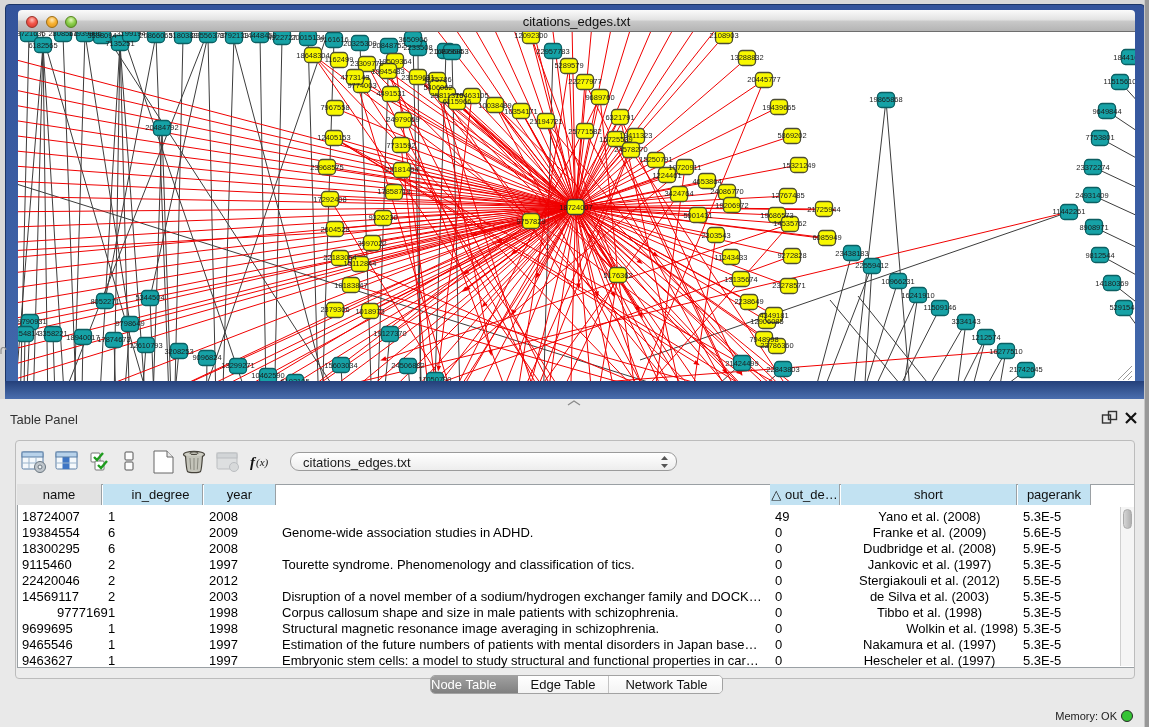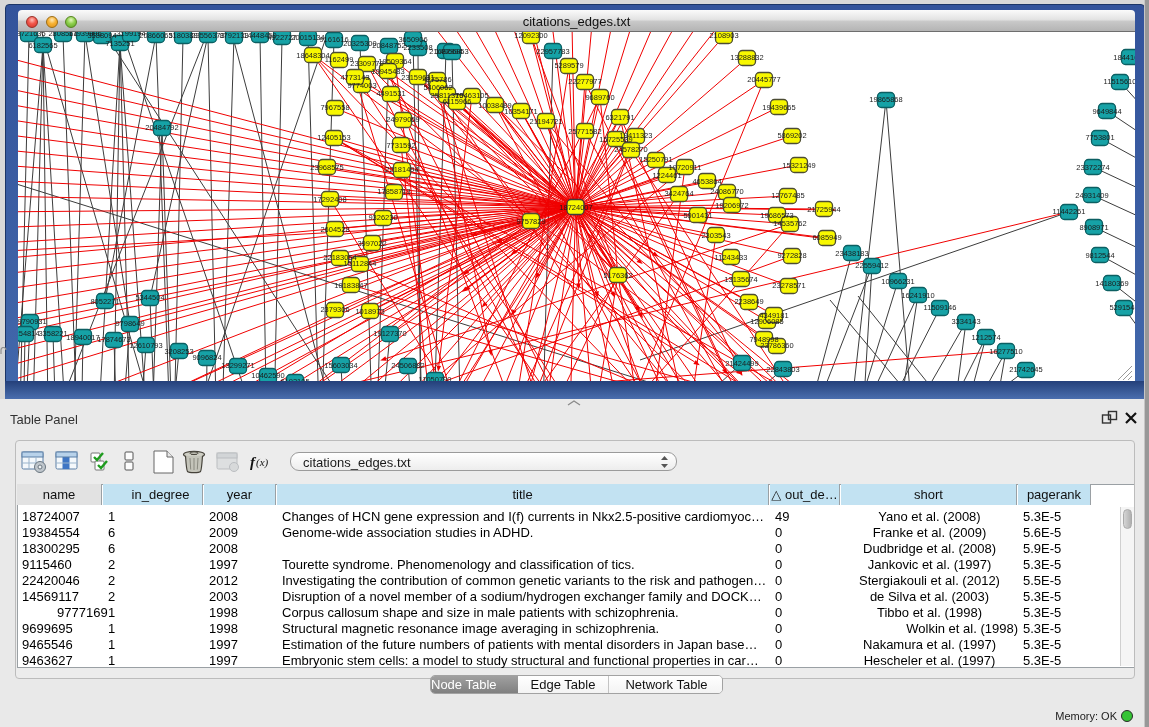--- a/index.html
+++ b/index.html
@@ -884,32 +884,30 @@
     </svg>
 </div>
 
 <div class="abs" style="left:17px;top:484px;width:1117px;height:184px;background:#fff;border:1px solid #9aa0a4;border-right:none;font-size:13px;color:#111">
 </div>
 <div class="abs" style="left:0;top:484px;width:1149px;font-size:13px;color:#111">
  <div class="abs" style="left:0;top:0;width:1149px;height:22px">
       <div style="position:absolute;left:17px;top:0;width:85px;height:21px;background:#e2e2e2;border-right:1px solid #9aa0a4;text-align:center;line-height:21px;">name</div>
       <div style="position:absolute;left:103px;top:0;width:100px;height:21px;background:#c2e2f2;border-right:1px solid #9aa0a4;text-align:center;line-height:21px;padding-left:16px;">in_degree</div>
       <div style="position:absolute;left:204px;top:0;width:72px;height:21px;background:#c2e2f2;border-right:1px solid #9aa0a4;text-align:center;line-height:21px;">year</div>
-      <div style="position:absolute;left:277px;top:0;width:492px;height:21px;background:#c2e2f2;border-right:1px solid #9aa0a4;text-align:center;line-height:21px;">title</div>
       <div style="position:absolute;left:770px;top:0;width:70px;height:21px;background:#c2e2f2;border-right:1px solid #9aa0a4;text-align:center;line-height:21px;">△ out_de…</div>
       <div style="position:absolute;left:841px;top:0;width:176px;height:21px;background:#c2e2f2;border-right:1px solid #9aa0a4;text-align:center;line-height:21px;">short</div>
       <div style="position:absolute;left:1018px;top:0;width:73px;height:21px;background:#c2e2f2;border-right:1px solid #9aa0a4;text-align:center;line-height:21px;">pagerank</div>
     </div>
 </div>
 <div class="abs" style="left:0;top:0;width:1149px;height:727px;font-size:13px;color:#000;pointer-events:none">
 <div style="position:absolute;top:509px;left:0;width:1119px;height:16px;">
       <span style="position:absolute;left:22px;">18724007</span>
       <span style="position:absolute;left:108px;">1</span>
       <span style="position:absolute;left:209px;">2008</span>
-      <span style="position:absolute;left:282px;">Changes of HCN gene expression and I(f) currents in Nkx2.5-positive cardiomyoc…</span>
       <span style="position:absolute;left:775px;">49</span>
       <span style="position:absolute;left:841px;width:177px;text-align:center;">Yano et al. (2008)</span>
       <span style="position:absolute;left:1023px;">5.3E-5</span>
     </div>
     <div style="position:absolute;top:525px;left:0;width:1119px;height:16px;">
       <span style="position:absolute;left:22px;">19384554</span>
       <span style="position:absolute;left:108px;">6</span>
       <span style="position:absolute;left:209px;">2009</span>
       <span style="position:absolute;left:282px;">Genome-wide association studies in ADHD.</span>
       <span style="position:absolute;left:775px;">0</span>
@@ -930,21 +928,20 @@
       <span style="position:absolute;left:209px;">1997</span>
       <span style="position:absolute;left:282px;">Tourette syndrome. Phenomenology and classification of tics.</span>
       <span style="position:absolute;left:775px;">0</span>
       <span style="position:absolute;left:841px;width:177px;text-align:center;">Jankovic et al. (1997)</span>
       <span style="position:absolute;left:1023px;">5.3E-5</span>
     </div>
     <div style="position:absolute;top:573px;left:0;width:1119px;height:16px;">
       <span style="position:absolute;left:22px;">22420046</span>
       <span style="position:absolute;left:108px;">2</span>
       <span style="position:absolute;left:209px;">2012</span>
-      <span style="position:absolute;left:282px;">Investigating the contribution of common genetic variants to the risk and pathogen…</span>
       <span style="position:absolute;left:775px;">0</span>
       <span style="position:absolute;left:841px;width:177px;text-align:center;">Stergiakouli et al. (2012)</span>
       <span style="position:absolute;left:1023px;">5.5E-5</span>
     </div>
     <div style="position:absolute;top:589px;left:0;width:1119px;height:16px;">
       <span style="position:absolute;left:22px;">14569117</span>
       <span style="position:absolute;left:108px;">2</span>
       <span style="position:absolute;left:209px;">2003</span>
       <span style="position:absolute;left:282px;">Disruption of a novel member of a sodium/hydrogen exchanger family and DOCK…</span>
       <span style="position:absolute;left:775px;">0</span>

